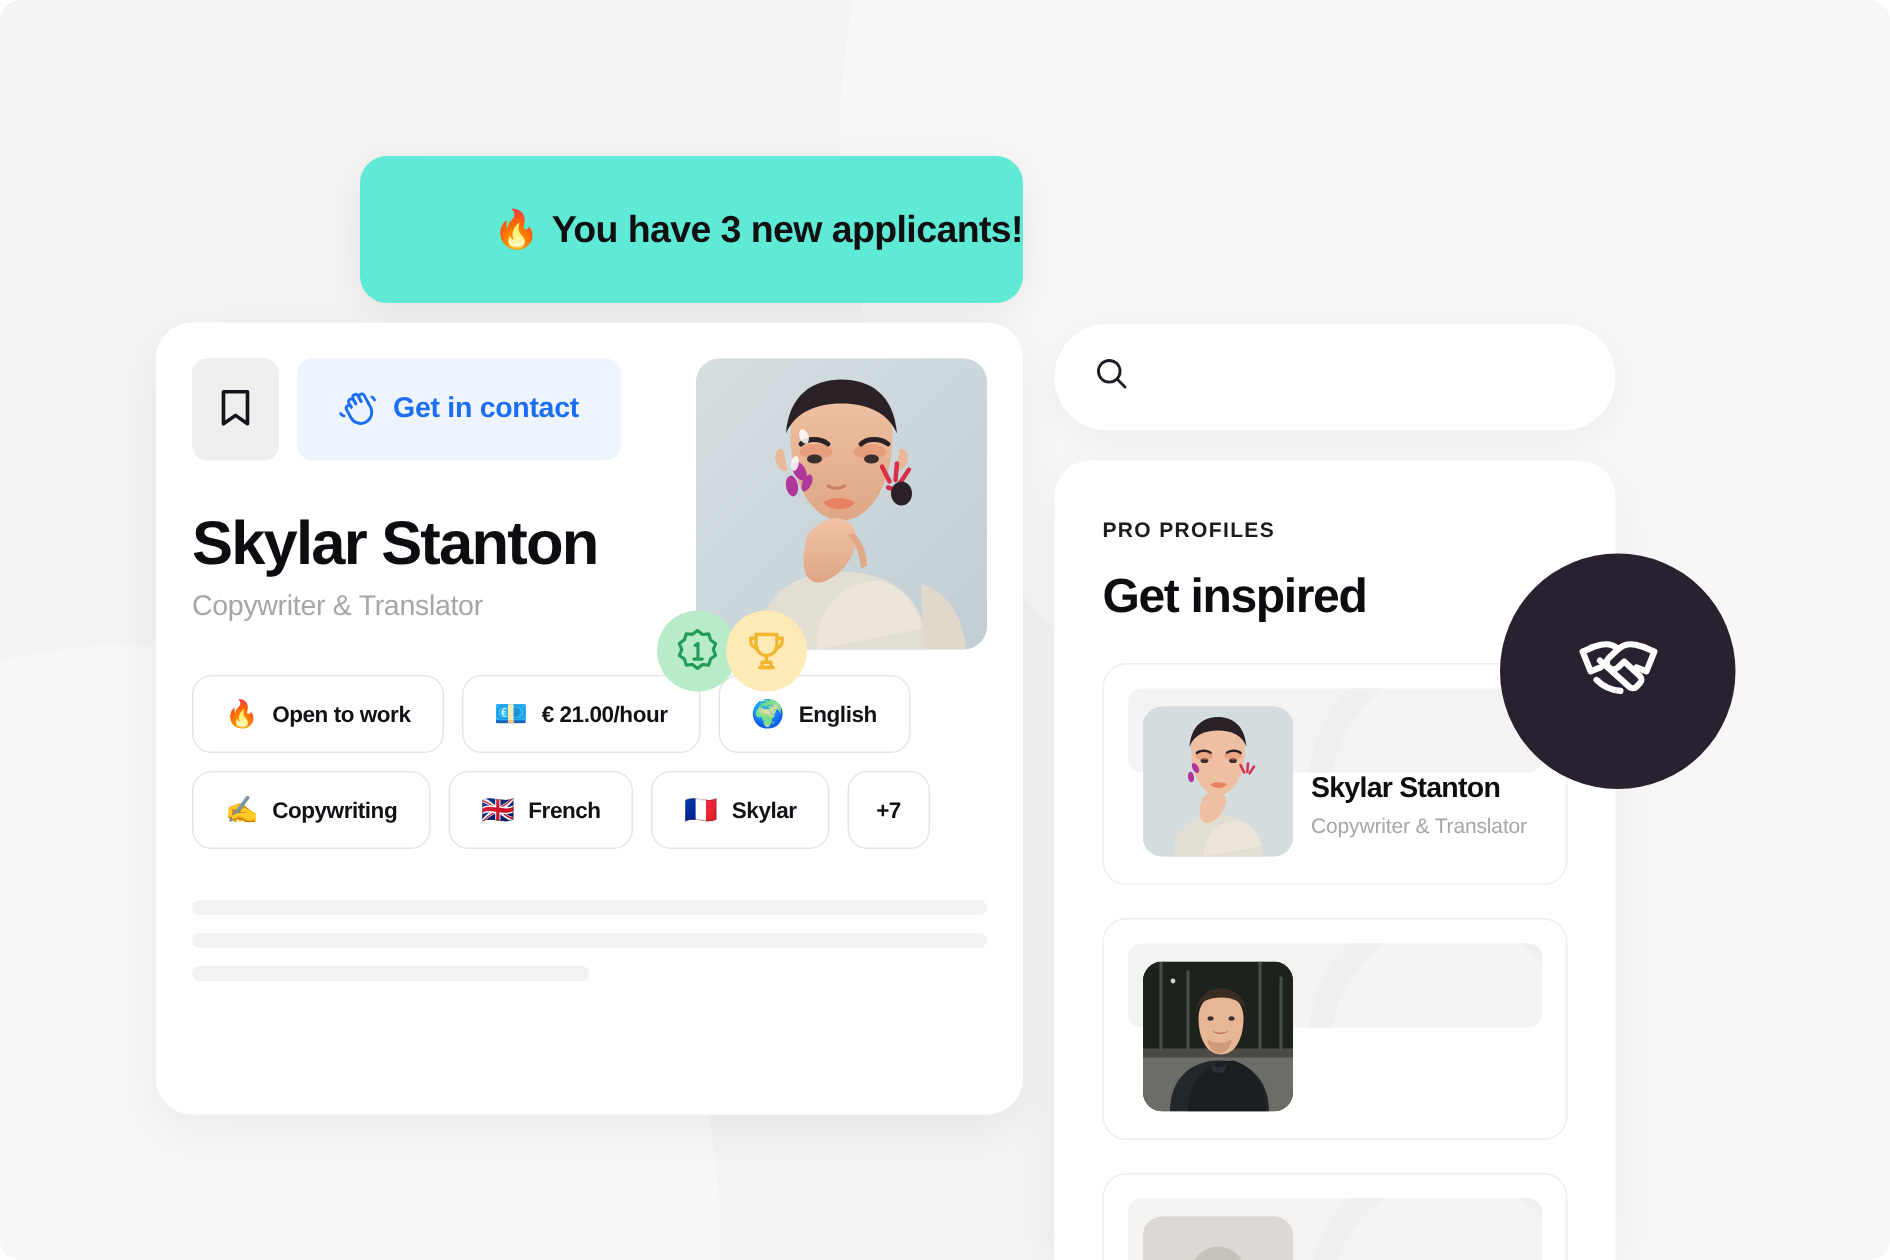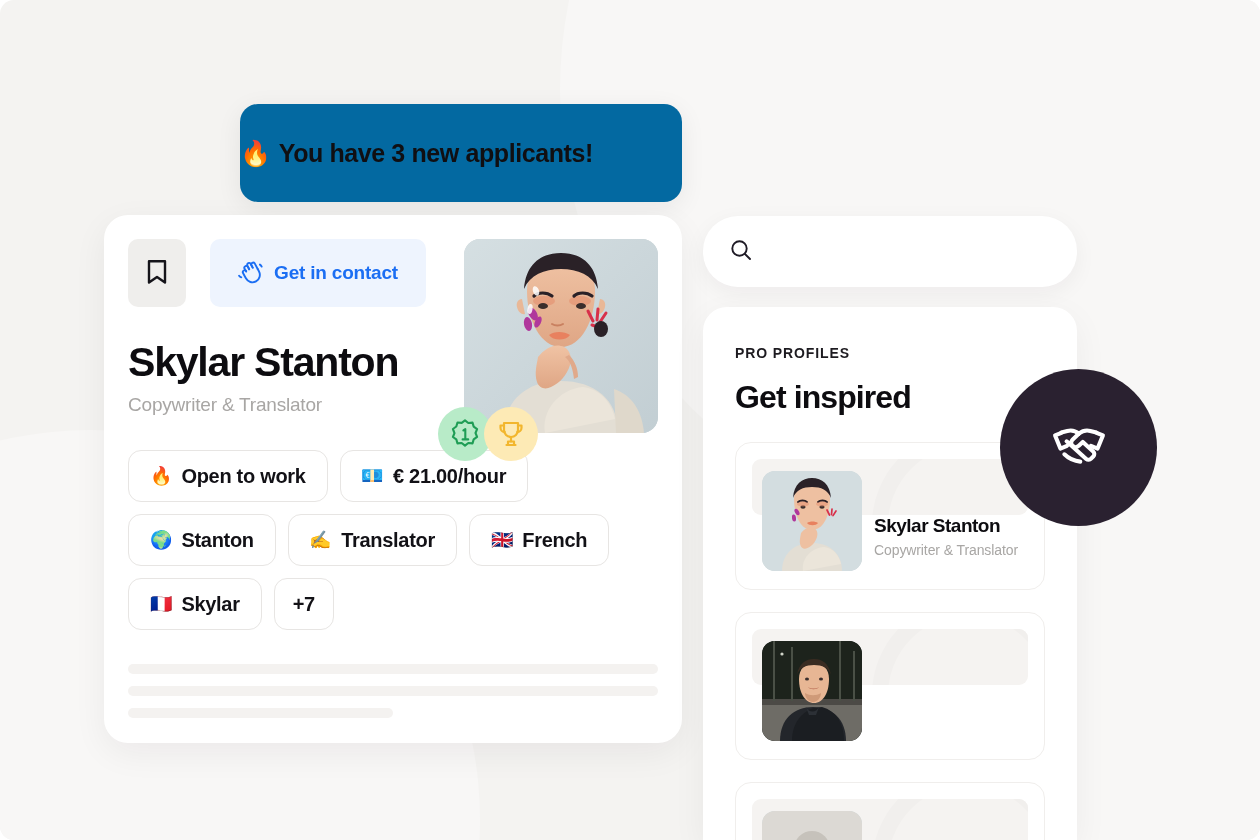--- a/index.html
+++ b/index.html
@@ -35,47 +35,47 @@
     width: 620px; height: 620px;
     border-radius: 50%;
     left: 820px; top: 360px;
   }
 
   
   .toast {
     position: absolute;
     left: 240px; top: 104px;
     width: 442px; height: 98px;
-    background: #0369a1;
+    background: #5eead4;
     border-radius: 18px;
     box-shadow: 0 6px 26px rgba(30,25,35,0.07);
     display: flex;
     align-items: center;
-    justify-content: flex-start;
+    justify-content: flex-end;
   }
   .toast-text {
     font-size: 25px;
     font-weight: 700;
     color: #100f12;
     letter-spacing: -0.4px;
     white-space: nowrap;
   }
   .toast-emoji { font-size: 25px; margin-right: 8px; }
 
   
   .profile-card {
     position: absolute;
     left: 104px; top: 215px;
     width: 578px; height: 528px;
     background: #ffffff;
     border-radius: 24px;
     box-shadow: 0 10px 34px rgba(30,25,35,0.06);
     padding: 24px;
   }
-  .card-actions { display: flex; gap: 24px; align-items: flex-end; }
+  .card-actions { display: flex; gap: 12px; align-items: flex-end; }
   .bookmark-btn {
     width: 58px; height: 68px;
     background: #efeeec;
     border-radius: 10px;
     display: flex; align-items: center; justify-content: center;
     cursor: pointer; border: none;
   }
   .contact-btn {
     height: 68px;
     min-width: 216px;
@@ -145,21 +145,21 @@
     height: 52px;
     border: 1px solid #e7e5e3;
     border-radius: 13px;
     display: flex; align-items: center; gap: 9px;
     padding: 0 21px;
     background: #fff;
     cursor: pointer;
     white-space: nowrap;
   }
   .chip .chip-label {
-    font-size: 20px;
+    font-size: 15px;
     font-weight: 700;
     color: #121116;
     letter-spacing: -0.3px;
   }
   .chip .chip-emoji { font-size: 18px; line-height: 1; }
   .chip.more { padding: 0 18px; }
 
   
   .skeletons { margin-top: 34px; display: flex; flex-direction: column; gap: 12px; }
   .sk { height: 10px; border-radius: 6px; background: #f4f2f0; }
@@ -380,25 +380,25 @@
       <div class="chip">
         <span class="chip-emoji">🔥</span>
         <span class="chip-label">Open to work</span>
       </div>
       <div class="chip">
         <span class="chip-emoji">💶</span>
         <span class="chip-label">€ 21.00/hour</span>
       </div>
       <div class="chip">
         <span class="chip-emoji">🌍</span>
-        <span class="chip-label">Stanton</span>
+        <span class="chip-label">English</span>
       </div>
       <div class="chip">
         <span class="chip-emoji">✍️</span>
-        <span class="chip-label">Translator</span>
+        <span class="chip-label">Copywriting</span>
       </div>
       <div class="chip">
         <span class="chip-emoji">🇬🇧</span>
         <span class="chip-label">French</span>
       </div>
       <div class="chip">
         <span class="chip-emoji">🇫🇷</span>
         <span class="chip-label">Skylar</span>
       </div>
       <div class="chip more">

